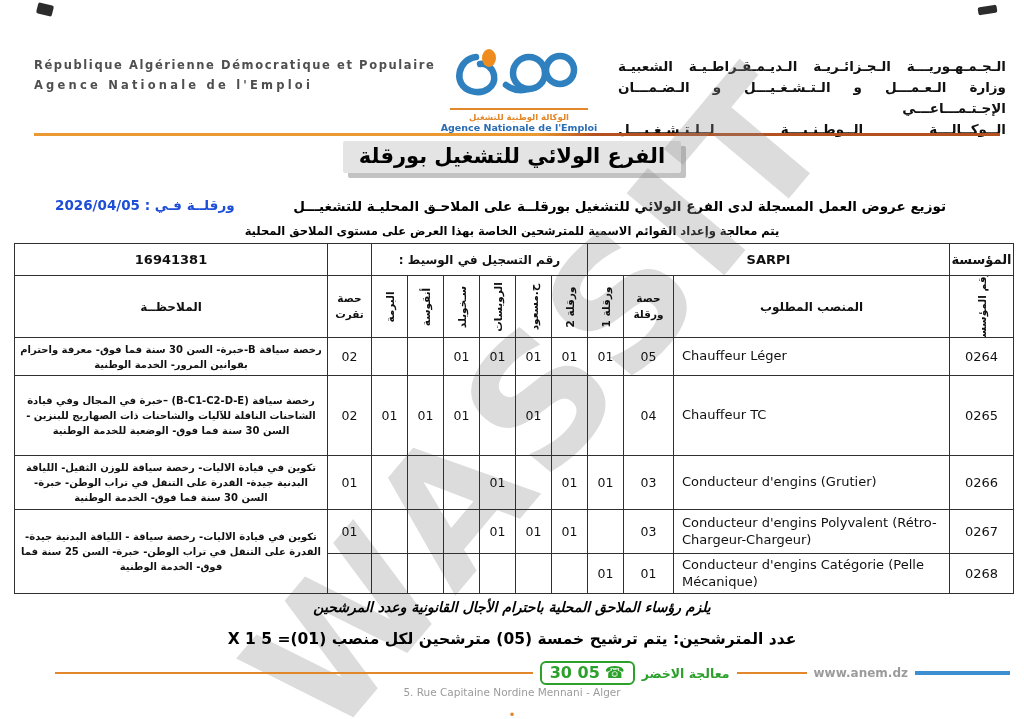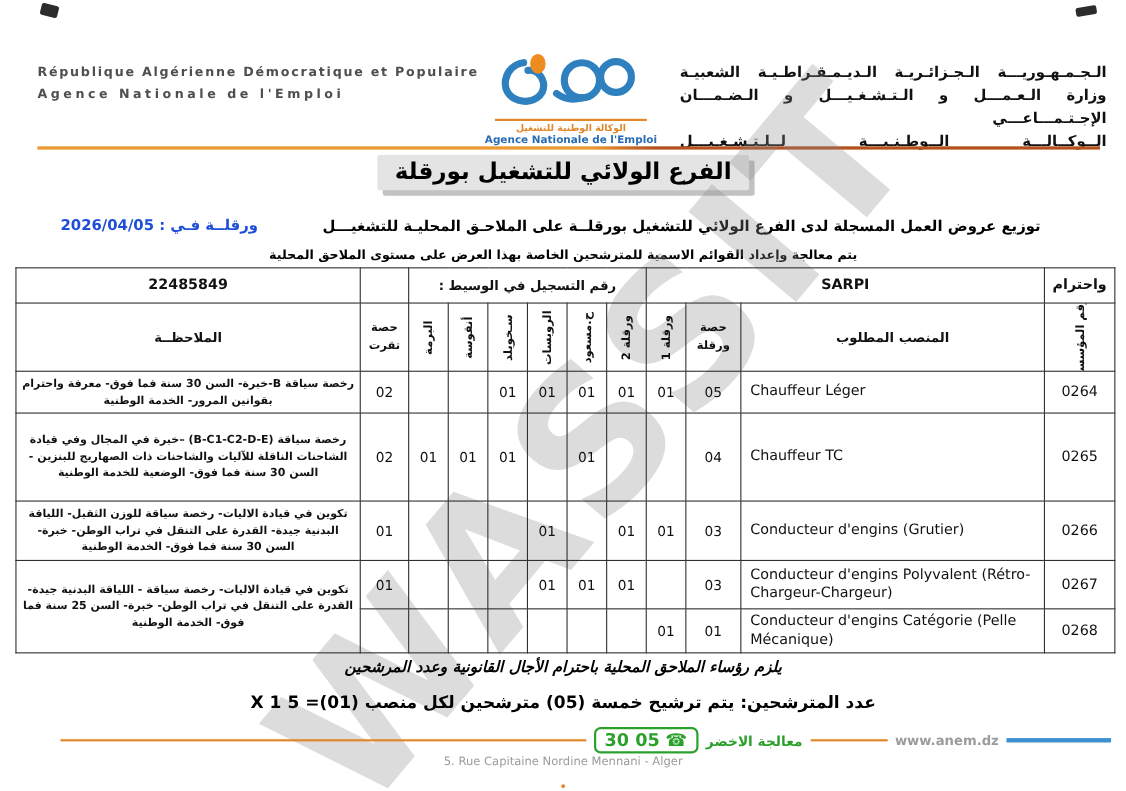--- a/index.html
+++ b/index.html
@@ -142,25 +142,25 @@
         <col style="width:36px">
       <col style="width:36px">
         <col style="width:36px">
         <col style="width:36px">
       <col style="width:36px">
         <col style="width:44px">
         <col>
     </colgroup>
     <thead>
       <tr class="merge-row">
-        <td>واحترام</td>
+        <td>المؤسسة</td>
         <td colspan="3">SARPI</td>
         <td colspan="6" class="reg-label">رقم التسجيل في الوسيط :</td>
         <td></td>
-        <td>22485849</td>
+        <td>16941381</td>
       </tr>
       <tr class="cols-row">
         <th class="v">
             <span>رقم المؤسسة</span>
           </th>
         <th>المنصب المطلوب</th>
         <th class="two-line">حصة ورقلة</th>
         <th class="v">
             <span>ورقلة 1</span>
           </th>

